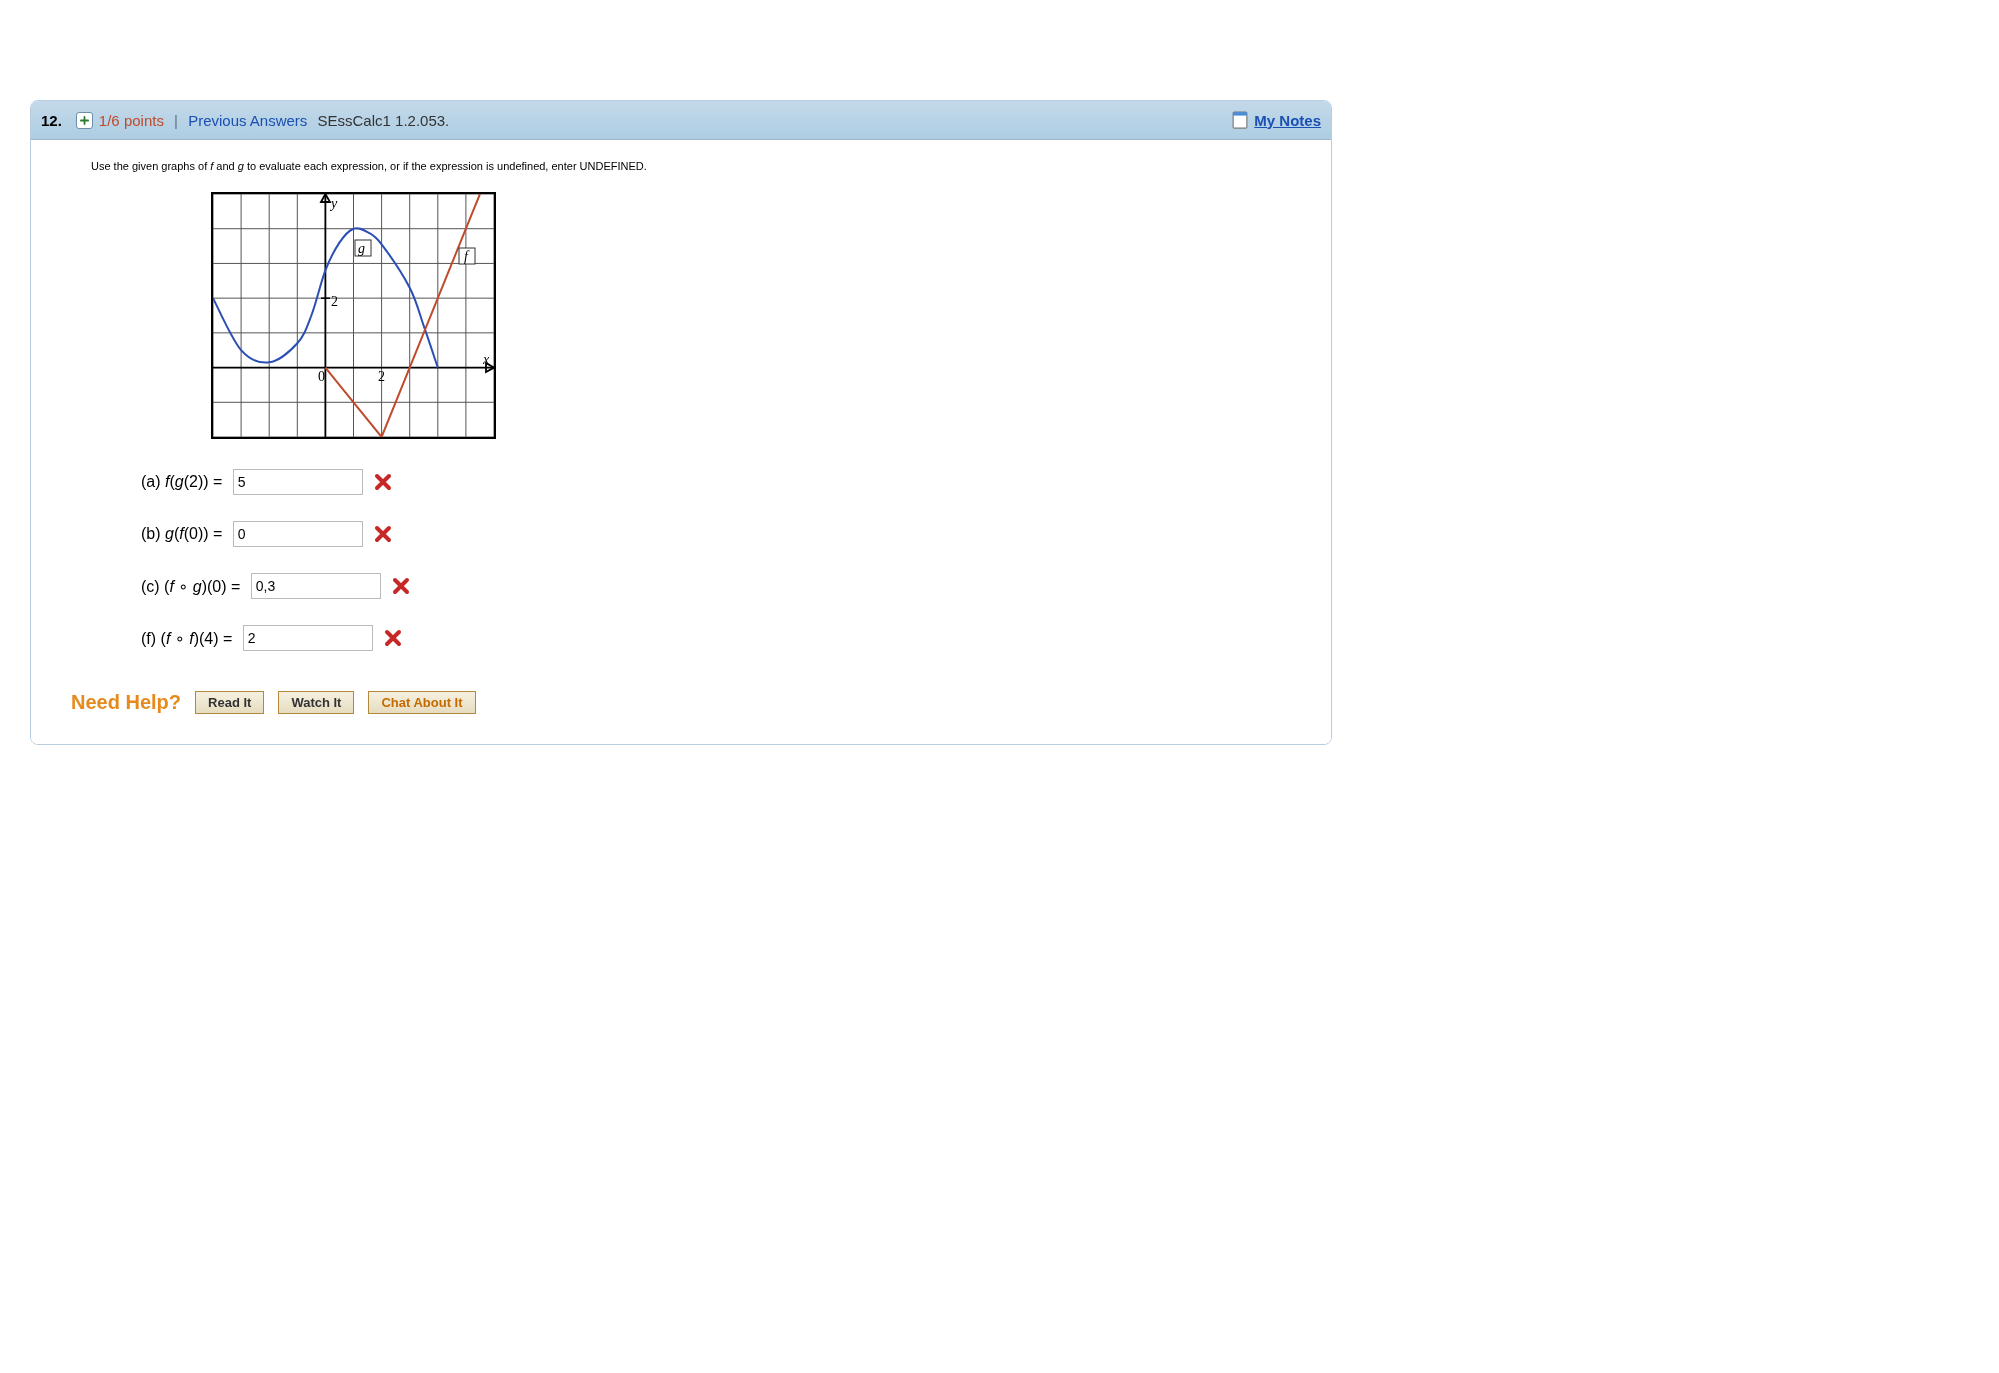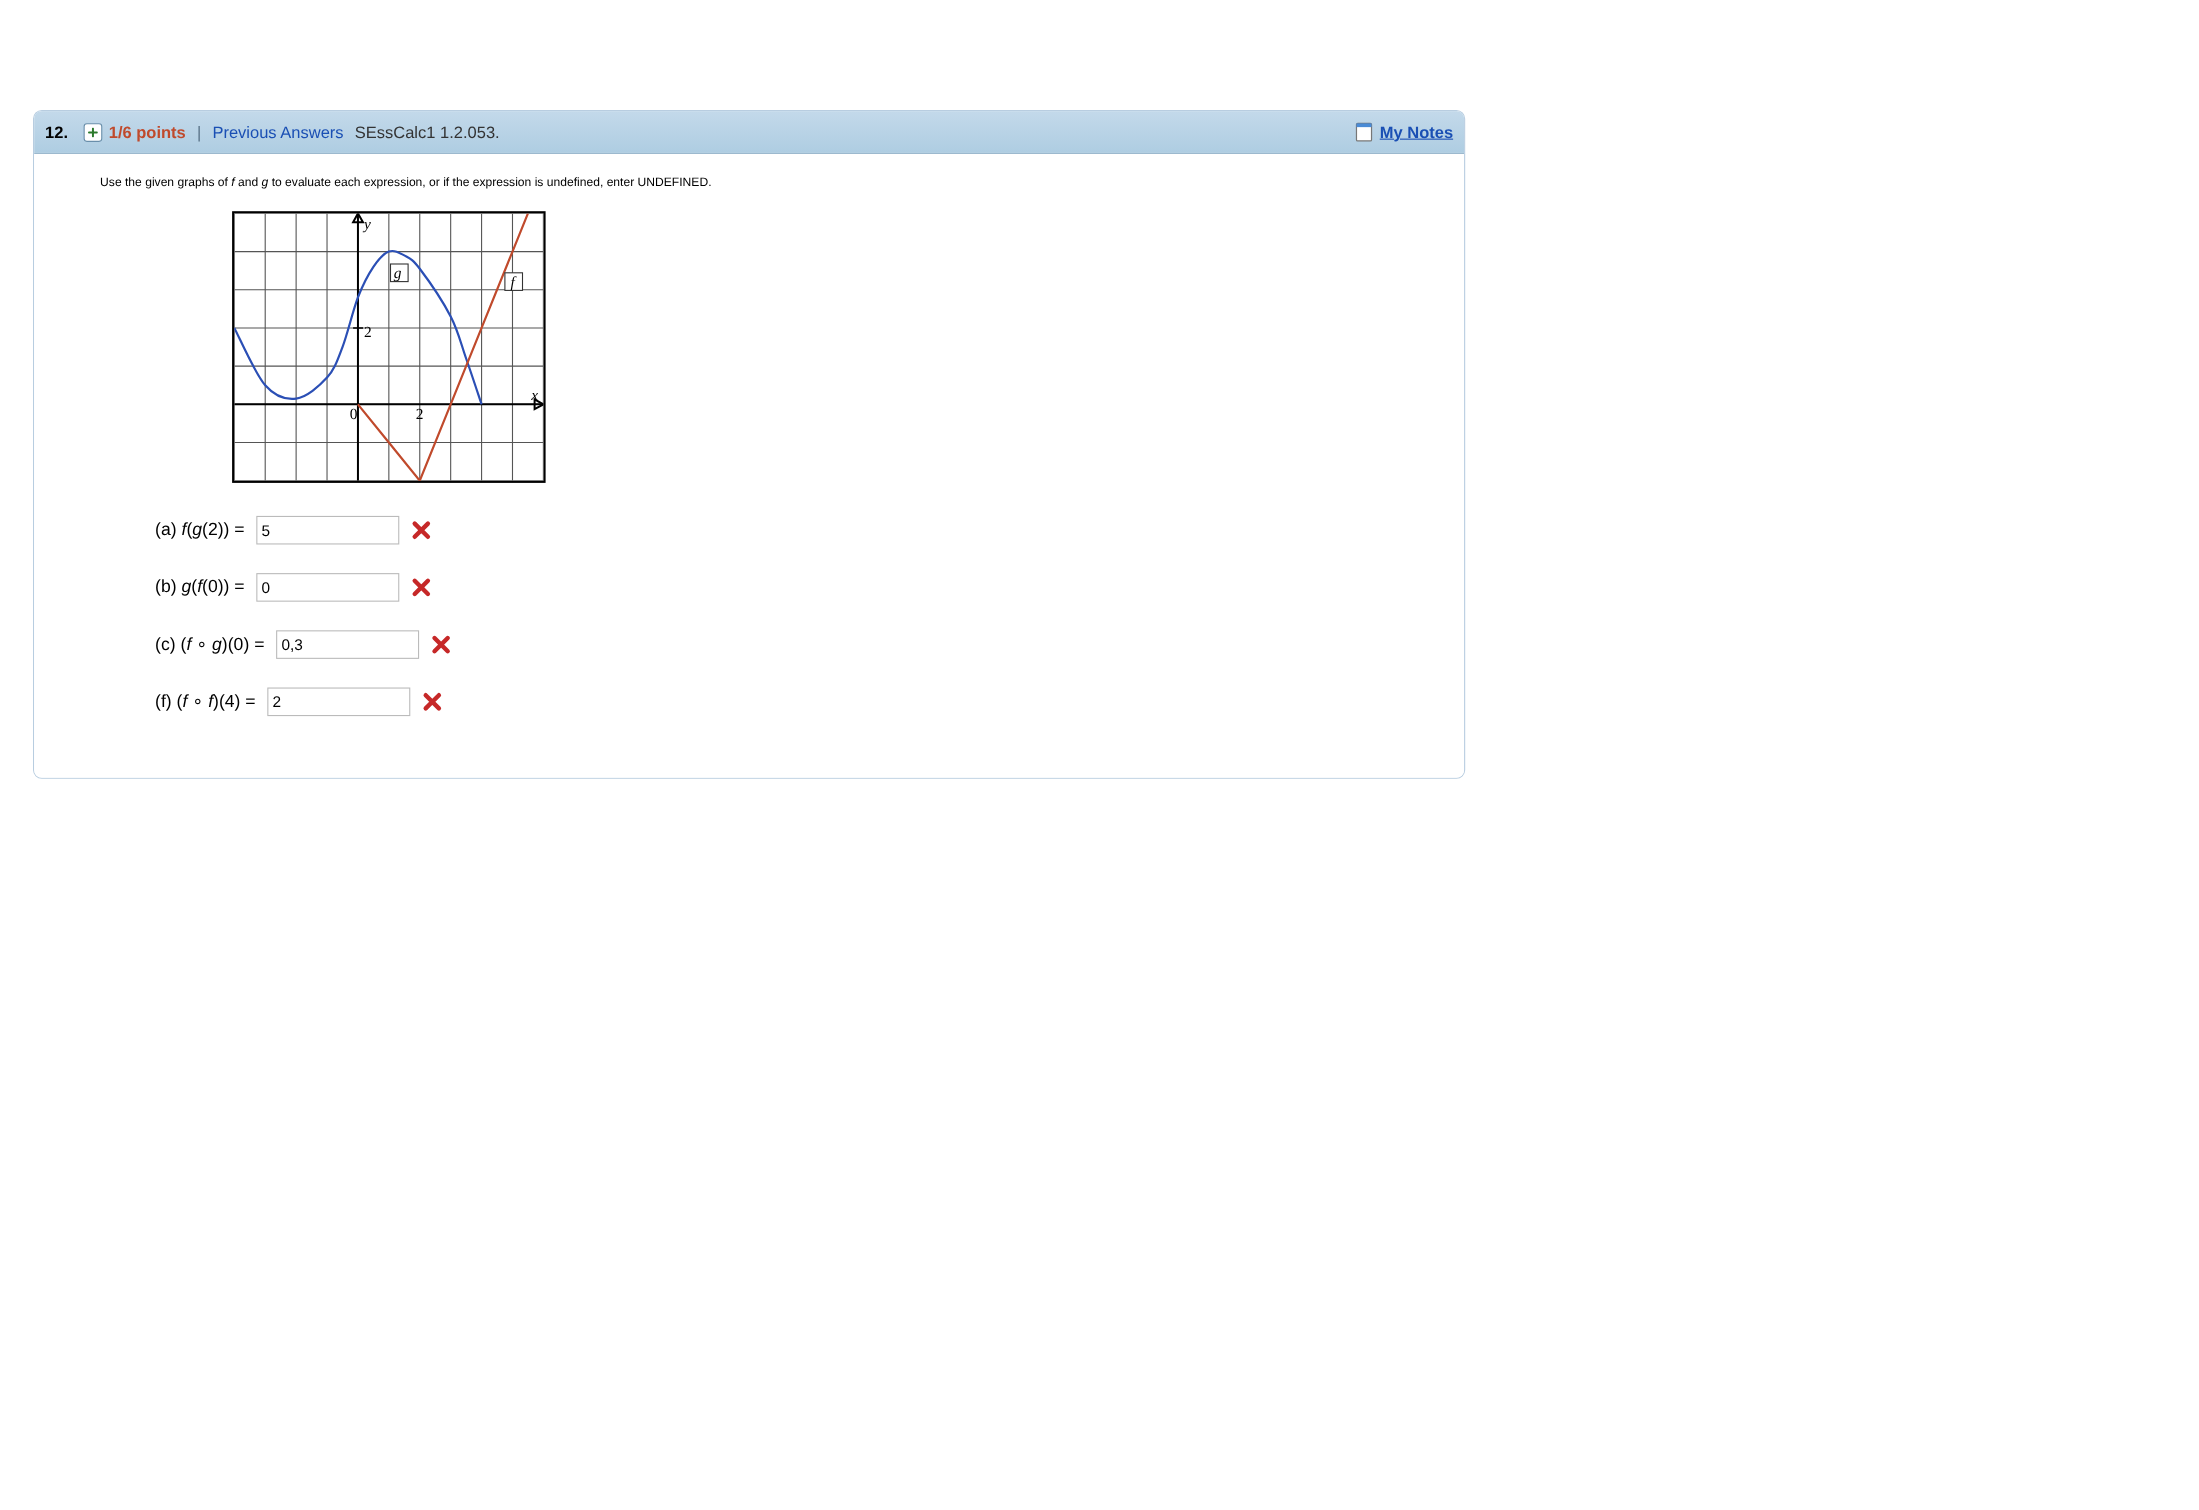--- a/index.html
+++ b/index.html
@@ -38,21 +38,21 @@
     display: inline-flex;
     width: 15px; height: 15px;
     border: 1px solid #6a8fab;
     border-radius: 3px;
     background: #fff;
     align-items: center;
     justify-content: center;
     margin-right: 6px;
   }
   .plus-icon svg { width: 9px; height: 9px; }
-  .pts { color: #c04a2c; font-weight: bold; }
+  .pts { color: #c04a2c; font-weight: normal; }
   .sep { color: #5a7489; padding: 0 6px; }
   .prev-link { color: #1a4fb4; text-decoration: none; text-align: center; }
   .code { color: #333; padding-left: 6px; }
   .spacer { flex: 1; }
   .notes-icon {
     display: inline-flex; width: 16px; height: 18px;
     margin-right: 6px;
     align-items: center; justify-content: center;
   }
   .my-notes { color: #1a4fb4; font-weight: bold; }
@@ -243,16 +243,22 @@
           <input type="text" value="2" style="">
           <span class="mark">
             <svg viewBox="0 0 20 20">
                 <path d="M4 4 L16 16 M16 4 L4 16" stroke="#c62828" stroke-width="4" stroke-linecap="round"></path>
               </svg>
           </span>
         </div>
 
       </div>
 
+      <div class="need-help">
+        <span class="nh-label">Need Help?</span>
+        <button class="nh-btn">Read It</button>
+        <button class="nh-btn">Watch It</button>
+        <button class="nh-btn chat">Chat About It</button>
+      </div>
 
     </div>
   </div>
 </div>
 
 </body></html>

